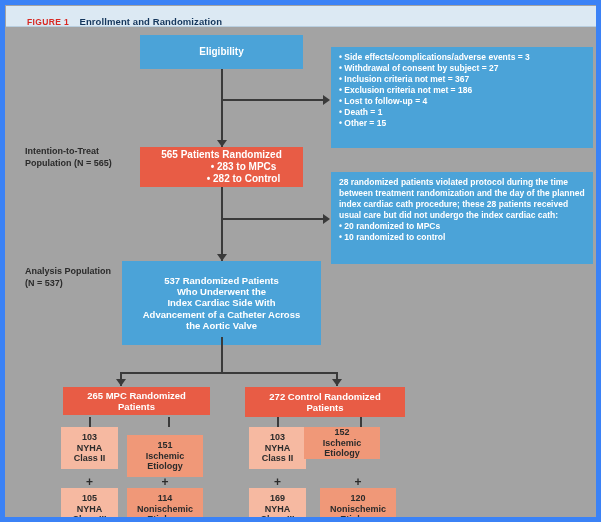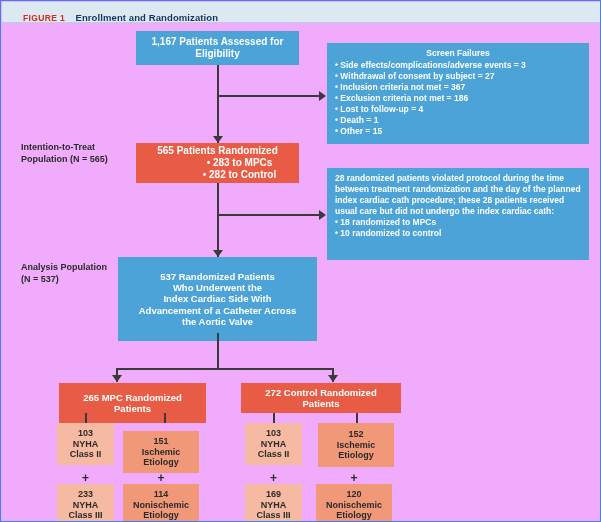--- a/index.html
+++ b/index.html
@@ -5,22 +5,22 @@
   html,body{margin:0;padding:0;background:#ffffff;}
   body{
     font-family:"Liberation Sans", sans-serif;
     -webkit-font-smoothing:antialiased;
   }
   #figure{
     position:relative;
     width:601px;
     height:522px;
     box-sizing:border-box;
-    border:1px solid #3b82f6;
-    background:#f0abfc;
+    border:5px solid #3b82f6;
+    background:#a3a3a3;
     overflow:hidden;
   }
   
   #header-bar{
     position:absolute;
     left:1px; top:1px;
     width:599px; height:21px;
     background:#dce9f3;
     border-bottom:1px solid #b9cfe0;
     box-sizing:border-box;
@@ -143,32 +143,30 @@
       <span class="line">Intention-to-Treat</span><br>
       <span class="line">Population (N = 565)</span>
     </div>
 
     <div class="side-label" style="left:20px; top:238px; width:120px;">
       <span class="line">Analysis Population</span><br>
       <span class="line">(N = 537)</span>
     </div>
 
     <div class="box blue" style="left:135px; top:8px; width:163px; height:34px; font-size:10px;">
-      <span class="line">1,167 Patients Assessed for</span>
       <span class="line">Eligibility</span>
     </div>
 
     <div class="vline" style="left:216px; top:42px; height:78px;"></div>
     <div class="arrow-down" style="left:212px; top:113px;"></div>
 
     <div class="hline" style="left:216px; top:72px; width:105px;"></div>
     <div class="arrow-right" style="left:318px; top:68px;"></div>
 
     <div class="box blue textbox" style="left:326px; top:20px; width:262px; height:101px; font-size:8.5px;">
-      <span class="hd">Screen Failures</span>
       <span class="line">• Side effects/complications/adverse events = 3</span>
       <span class="line">• Withdrawal of consent by subject = 27</span>
       <span class="line">• Inclusion criteria not met = 367</span>
       <span class="line">• Exclusion criteria not met = 186</span>
       <span class="line">• Lost to follow-up = 4</span>
       <span class="line">• Death = 1</span>
       <span class="line">• Other = 15</span>
     </div>
 
     <div class="box red" style="left:135px; top:120px; width:163px; height:40px; font-size:10px;">
@@ -178,40 +176,40 @@
     </div>
 
     <div class="vline" style="left:216px; top:160px; height:74px;"></div>
     <div class="arrow-down" style="left:212px; top:227px;"></div>
 
     <div class="hline" style="left:216px; top:191px; width:105px;"></div>
     <div class="arrow-right" style="left:318px; top:187px;"></div>
 
     <div class="box blue textbox" style="left:326px; top:145px; width:262px; height:92px; font-size:8.5px;">
       <span class="line" style="width:100%;">28 randomized patients violated protocol during the time between treatment randomization and the day of the planned index cardiac cath procedure; these 28 patients received usual care but did not undergo the index cardiac cath:</span>
-      <span class="line">• 18 randomized to MPCs</span>
+      <span class="line">• 20 randomized to MPCs</span>
       <span class="line">• 10 randomized to control</span>
     </div>
 
     <div class="box blue" style="left:117px; top:234px; width:199px; height:84px; font-size:9.5px;">
       <span class="line">537 Randomized Patients</span>
       <span class="line">Who Underwent the</span>
       <span class="line">Index Cardiac Side With</span>
       <span class="line">Advancement of a Catheter Across</span>
       <span class="line">the Aortic Valve</span>
     </div>
 
     <div class="vline" style="left:216px; top:310px; height:37px;"></div>
     <div class="hline" style="left:115px; top:345px; width:218px;"></div>
     <div class="vline" style="left:115px; top:345px; height:14px;"></div>
     <div class="arrow-down" style="left:111px; top:352px;"></div>
     <div class="vline" style="left:331px; top:345px; height:14px;"></div>
     <div class="arrow-down" style="left:327px; top:352px;"></div>
 
-    <div class="box red" style="left:58px; top:360px; width:147px; height:40px; font-size:9.5px;">
+    <div class="box red" style="left:58px; top:360px; width:147px; height:28px; font-size:9.5px;">
       <span class="line">265 MPC Randomized</span>
       <span class="line">Patients</span>
     </div>
 
     <div class="box red" style="left:240px; top:360px; width:160px; height:30px; font-size:9.5px;">
       <span class="line">272 Control Randomized</span>
       <span class="line">Patients</span>
     </div>
 
     <div class="thin-v" style="left:84px;  top:390px; height:10px;"></div>
@@ -219,21 +217,21 @@
     <div class="thin-v" style="left:272px; top:390px; height:10px;"></div>
     <div class="thin-v" style="left:355px; top:390px; height:10px;"></div>
 
     <div class="box pink-lt" style="left:56px; top:400px; width:57px; height:42px; font-size:9px;">
       <span class="line">103</span>
       <span class="line">NYHA</span>
       <span class="line">Class II</span>
     </div>
     <div class="plus" style="left:56px; top:449px; width:57px;">+</div>
     <div class="box pink-lt" style="left:56px; top:461px; width:57px; height:42px; font-size:9px;">
-      <span class="line">233</span>
+      <span class="line">105</span>
       <span class="line">NYHA</span>
       <span class="line">Class III</span>
     </div>
 
     <div class="box pink-dk" style="left:122px; top:400px; width:76px; height:42px; font-size:9px;margin-top:8px;">
       <span class="line">151</span>
       <span class="line">Ischemic</span>
       <span class="line">Etiology</span>
     </div>
     <div class="plus" style="left:122px; top:449px; width:76px;">+</div>
@@ -248,21 +246,21 @@
       <span class="line">NYHA</span>
       <span class="line">Class II</span>
     </div>
     <div class="plus" style="left:244px; top:449px; width:57px;">+</div>
     <div class="box pink-lt" style="left:244px; top:461px; width:57px; height:42px; font-size:9px;">
       <span class="line">169</span>
       <span class="line">NYHA</span>
       <span class="line">Class III</span>
     </div>
 
-    <div class="box pink-dk" style="left:317px; top:400px; width:76px; height:44px; font-size:9px;">
+    <div class="box pink-dk" style="left:299px; top:400px; width:76px; height:32px; font-size:9px;">
       <span class="line">152</span>
       <span class="line">Ischemic</span>
       <span class="line">Etiology</span>
     </div>
     <div class="plus" style="left:315px; top:449px; width:76px;">+</div>
     <div class="box pink-dk" style="left:315px; top:461px; width:76px; height:42px; font-size:9px;">
       <span class="line">120</span>
       <span class="line">Nonischemic</span>
       <span class="line">Etiology</span>
     </div>

